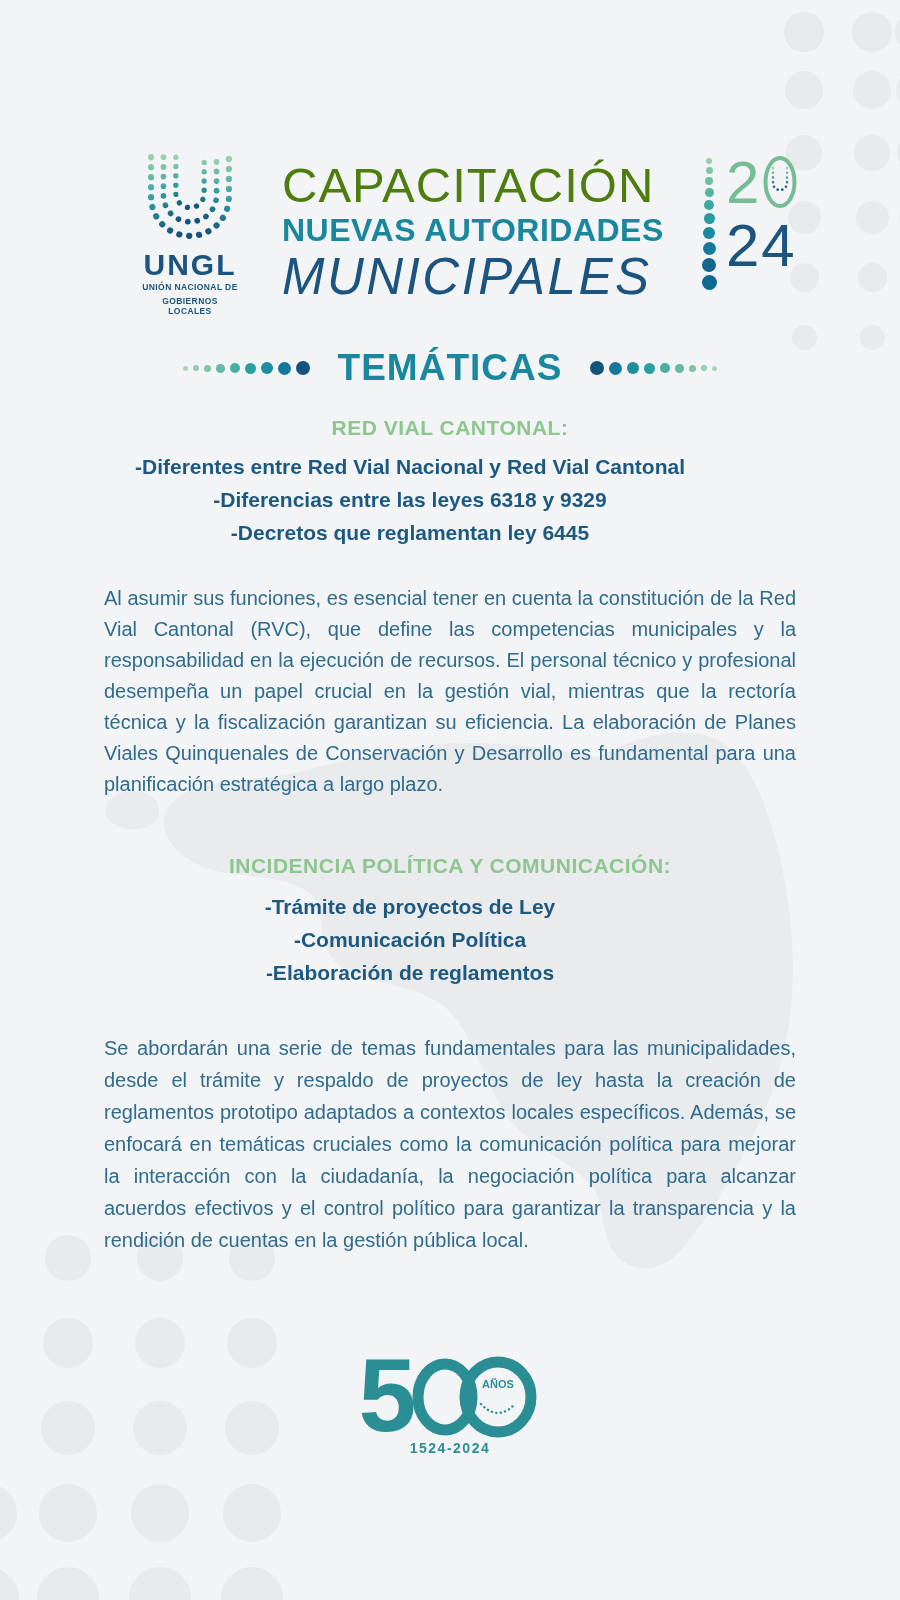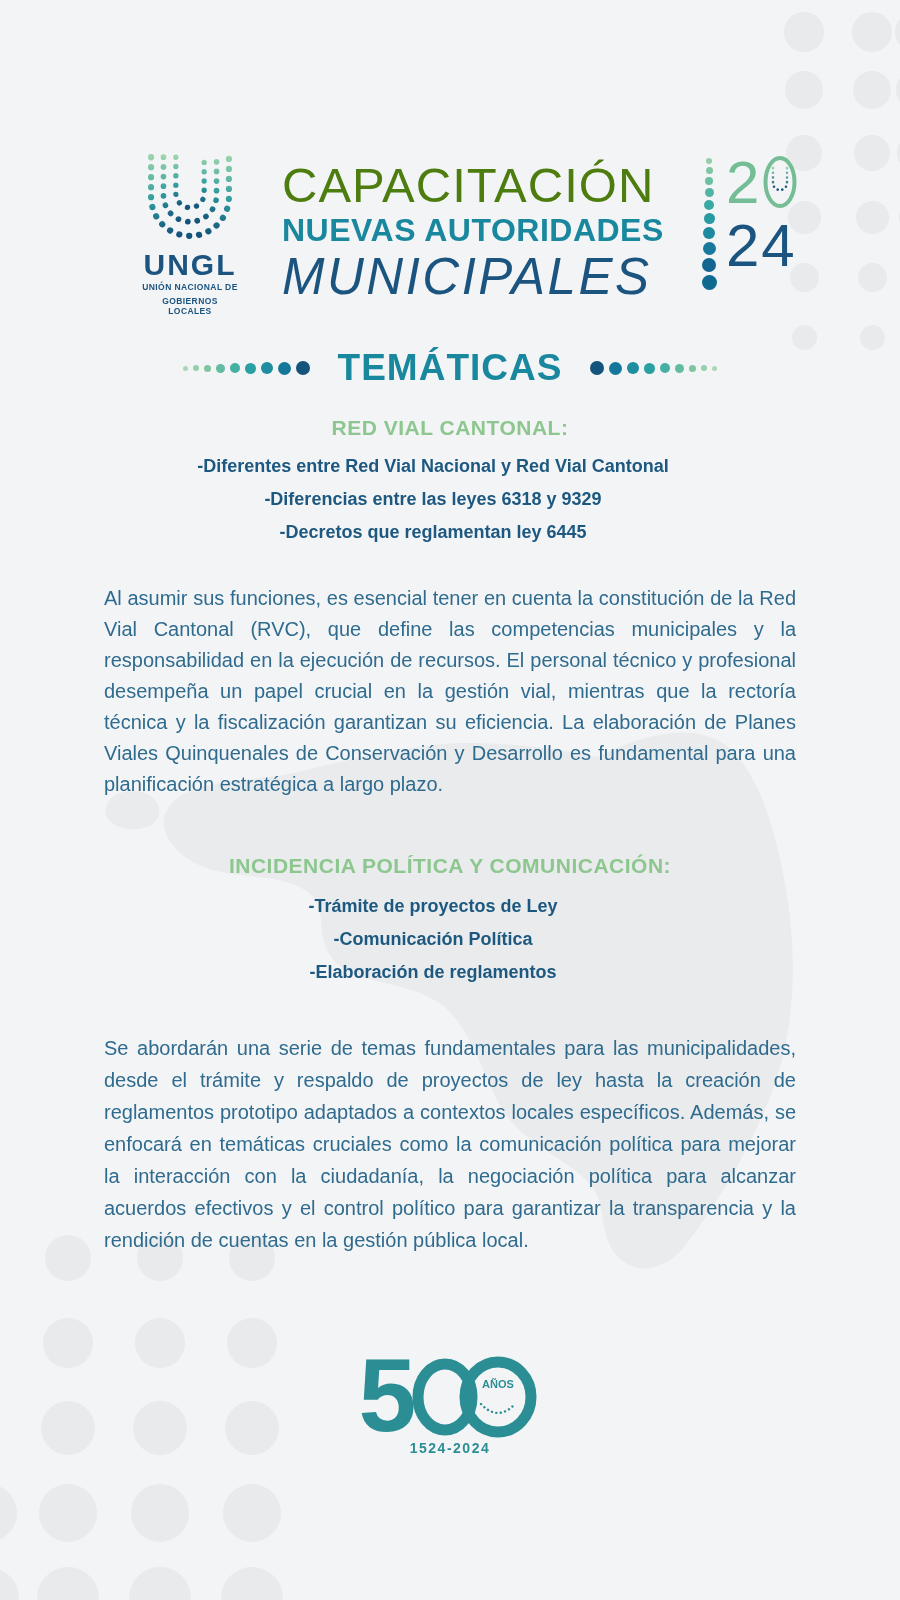--- a/index.html
+++ b/index.html
@@ -29,21 +29,21 @@
   .y-bottom { height:64px; color:#1c5480; font-size:60px; font-weight:400; letter-spacing:2px; line-height:64px; }
   
   .tematicas-row { position:absolute; top:346px; left:0; width:900px; height:44px;
     display:flex; justify-content:center; align-items:center; gap:28px; z-index:2; }
   .tematicas-row h1 { margin:0; font-size:37px; font-weight:800; color:#19879d; letter-spacing:1px; }
   .dotrow { display:flex; align-items:center; gap:5px; }
   
   .sec-h { position:absolute; left:0; width:900px; margin:0; text-align:center;
     color:#8dc78f; font-size:21px; font-weight:700; letter-spacing:0.5px; z-index:2; }
   .bullets { position:absolute; left:0; width:820px; text-align:center;
-    color:#1d5880; font-size:18px; font-weight:700; line-height:33px; z-index:2;margin-left:23px; }
+    color:#1d5880; font-size:21px; font-weight:700; line-height:33px; z-index:2; }
   .para { position:absolute; left:104px; width:692px; margin:0; text-align:justify;
     color:#2f6b8f; font-size:20px; line-height:31px; z-index:2; }
   #para2 { line-height:32px; }
   
   .footer { position:absolute; top:1352px; left:0; width:900px; text-align:center; color:#2b8e95; z-index:2; }
   .f500 { display:flex; justify-content:center; align-items:center; height:86px; }
   .five { font-size:104px; font-weight:700; line-height:80px; letter-spacing:-3px; }
   .f500 svg { margin-left:-4px; margin-top:4px; }
   .f-line1 { font-size:25px; font-weight:700; letter-spacing:2.5px; margin-top:4px; }
   .f-line2 { font-size:14px; font-weight:700; letter-spacing:1.5px; margin-top:2px; }

